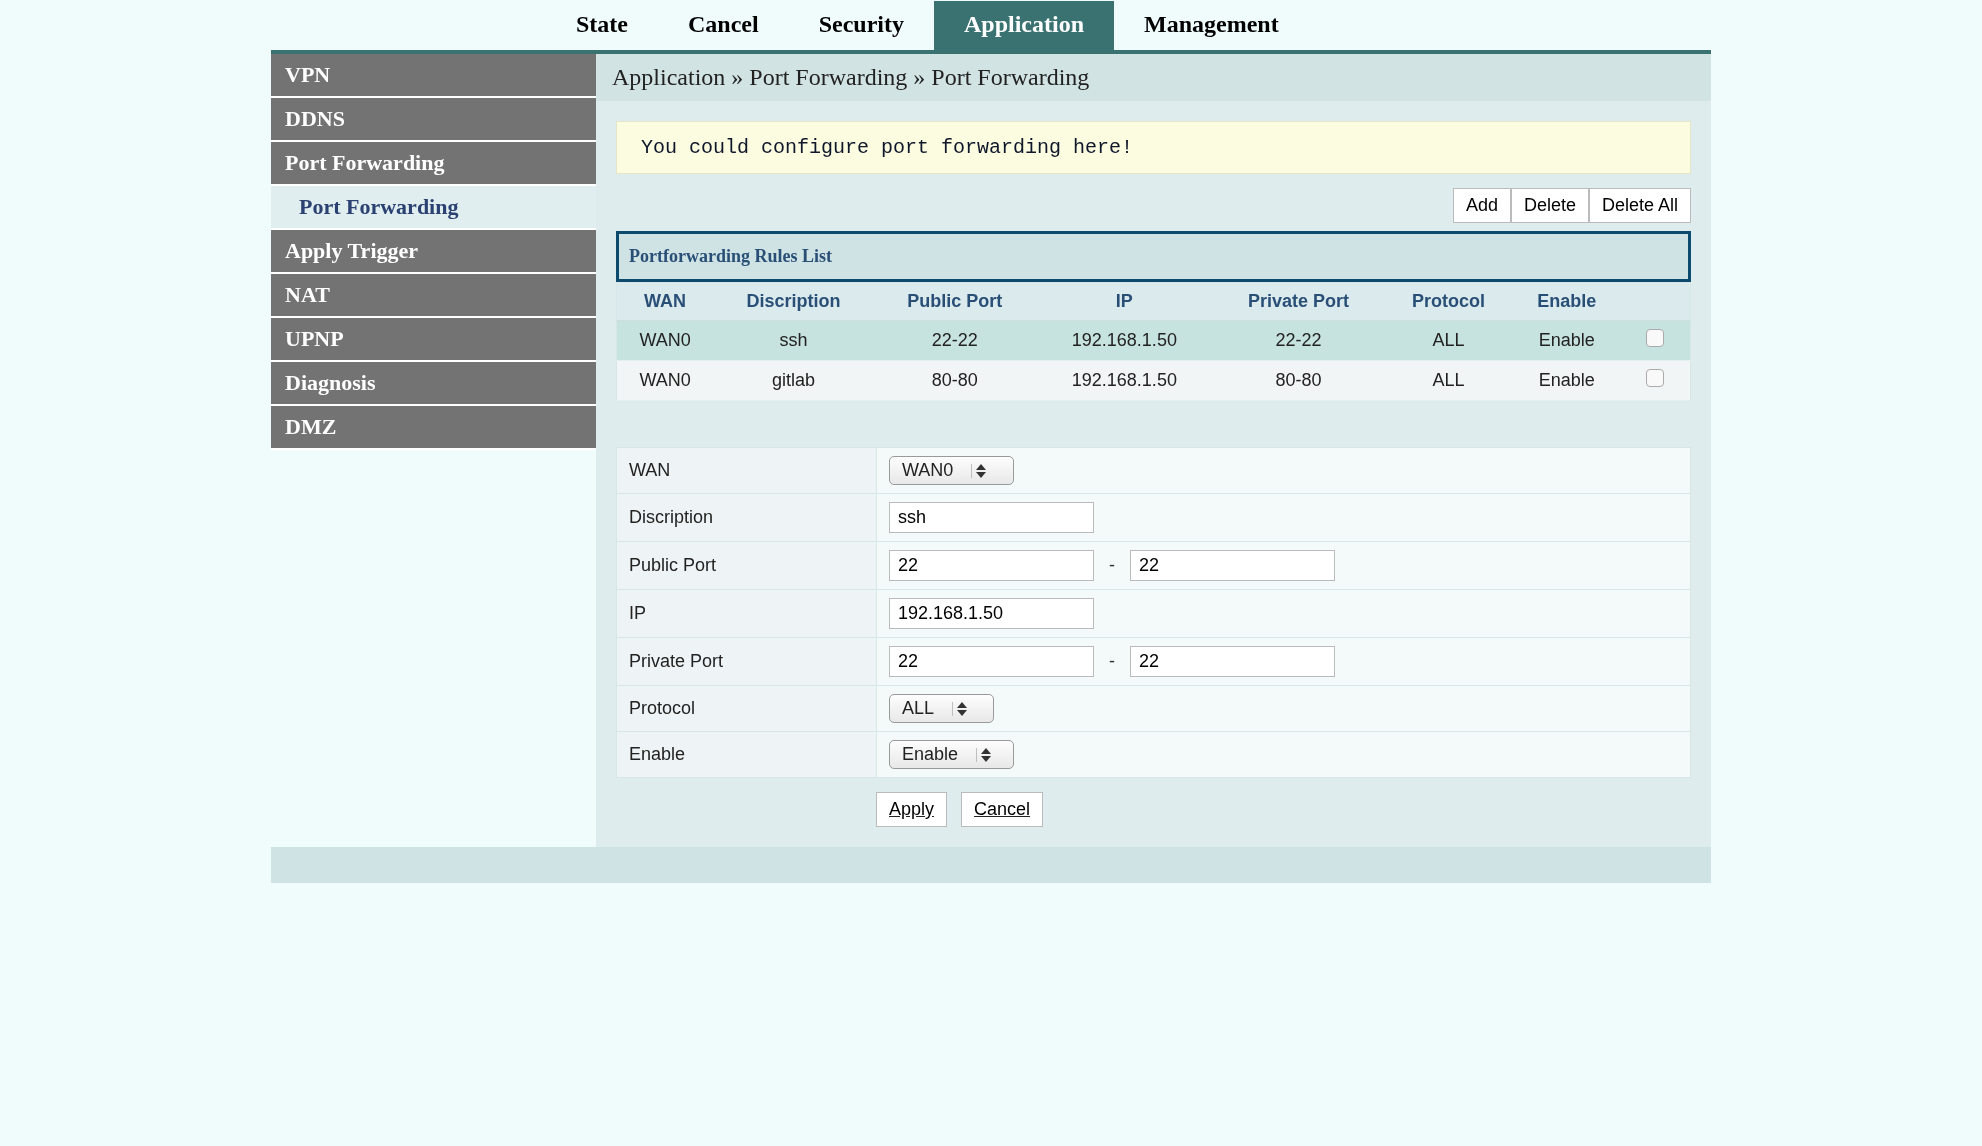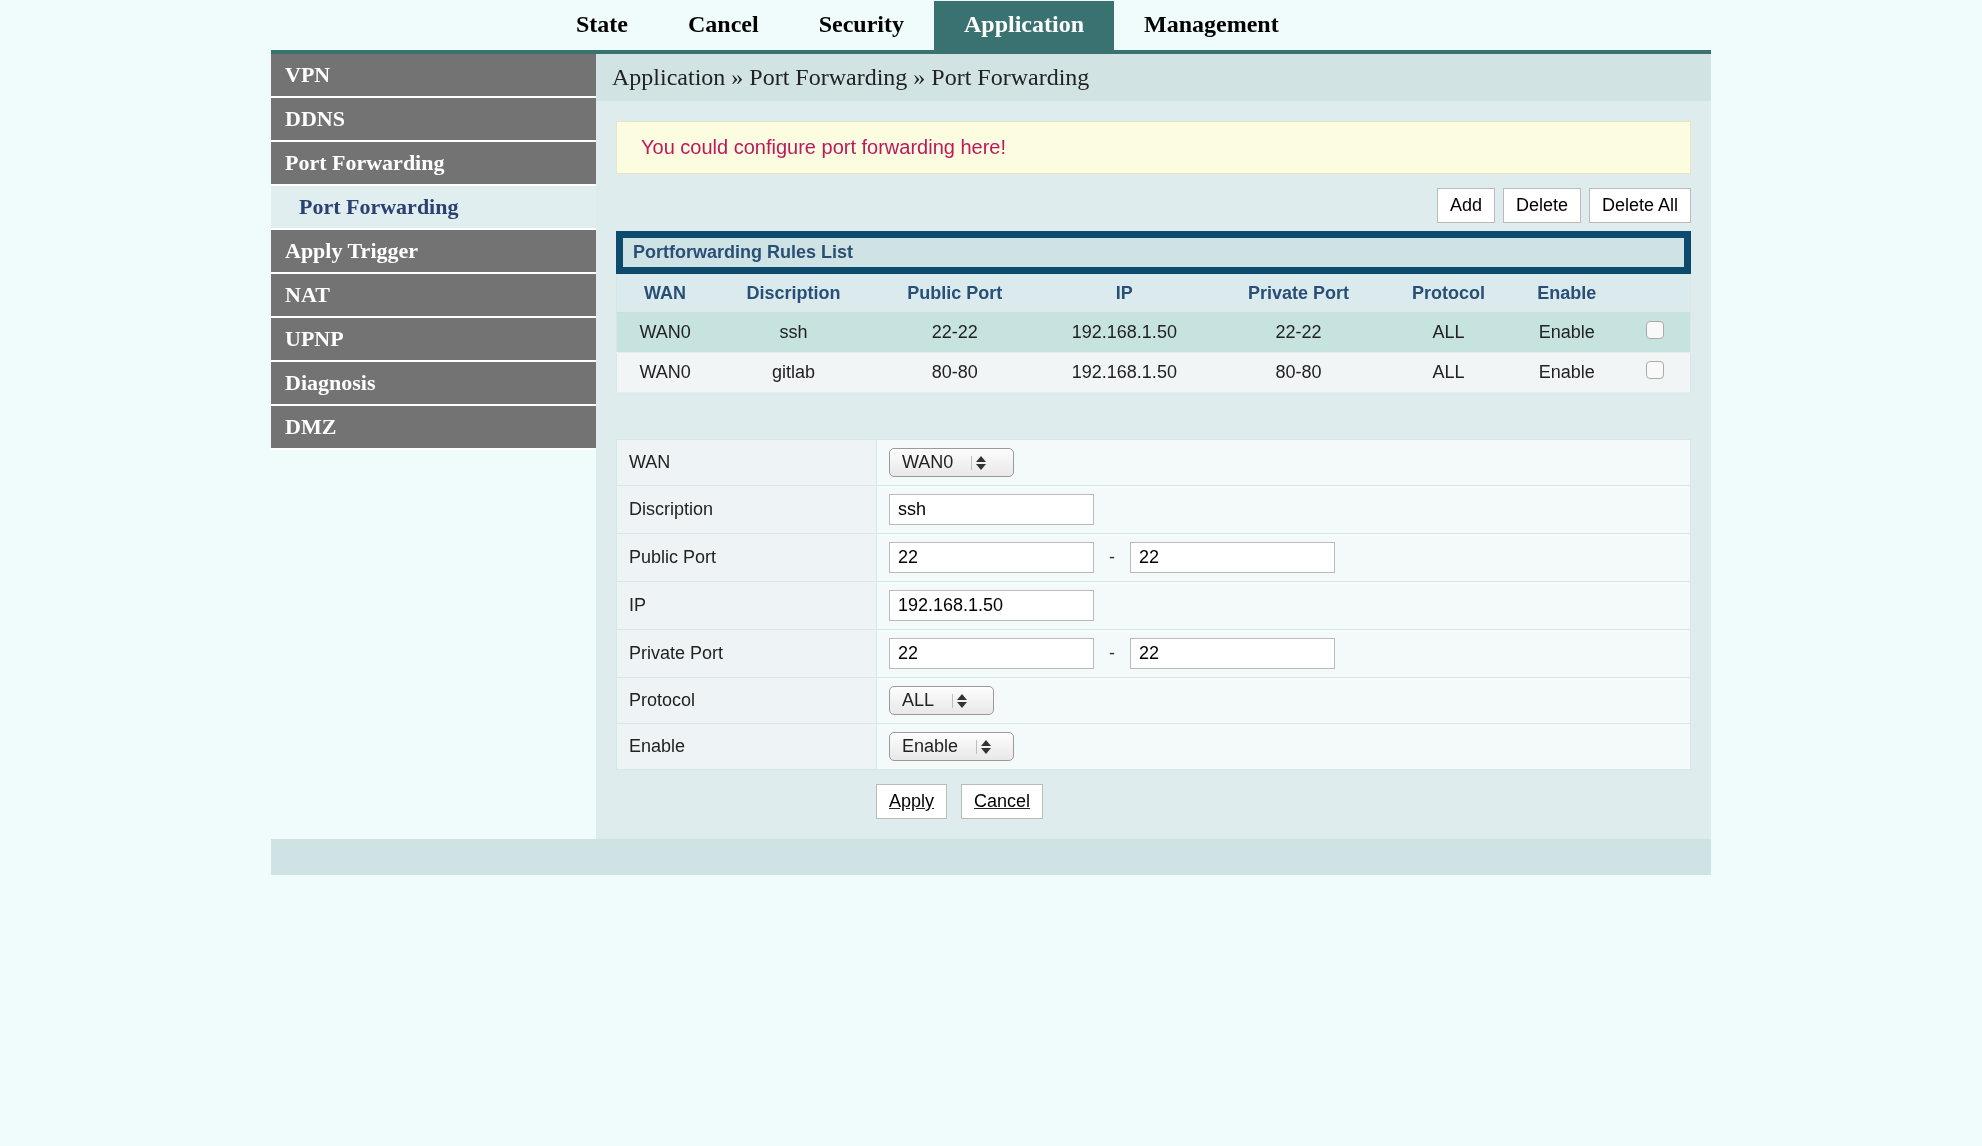--- a/index.html
+++ b/index.html
@@ -83,49 +83,48 @@
     padding: 10px 16px;
     color: #222;
   }
   .content {
     padding: 20px;
   }
   .notice {
     background: #fcfce1;
     border: 1px solid #e6e6c6;
     padding: 14px 24px;
-    color: #be185d;
-    font-family: Liberation Sans, sans-serif;
+    color: #0f172a;
+    font-family: Liberation Mono, monospace;
     font-size: 20px;
     margin-bottom: 14px;
   }
   .btn-row {
     display: flex;
     justify-content: flex-end;
-    gap: 8px;
     margin-bottom: 8px;
   }
   button.btn {
     background: #fff;
     border: 1px solid #bbb;
     padding: 6px 12px;
     font-family: "Helvetica Neue", Arial, sans-serif;
     font-size: 18px;
     cursor: pointer;
   }
 
   
   .rules-title {
     background: #cfe3e4;
     color: #2a4f77;
-    font-family: Liberation Sans, sans-serif;
-    font-weight: bold;
-    font-size: 18px;
-    padding: 4px 10px;
-    border: 7px solid #0c4a6e;
+    font-family: Liberation Serif, serif;
+    font-weight: bold;
+    font-size: 18px;
+    padding: 12px 10px;
+    border: 3px solid #0c4a6e;
   }
   table.rules {
     width: 100%;
     border-collapse: collapse;
     font-family: "Helvetica Neue", Arial, sans-serif;
     font-size: 18px;
     border: 1px solid #d7e7e8;
   }
   table.rules th {
     background: #dbebed;

